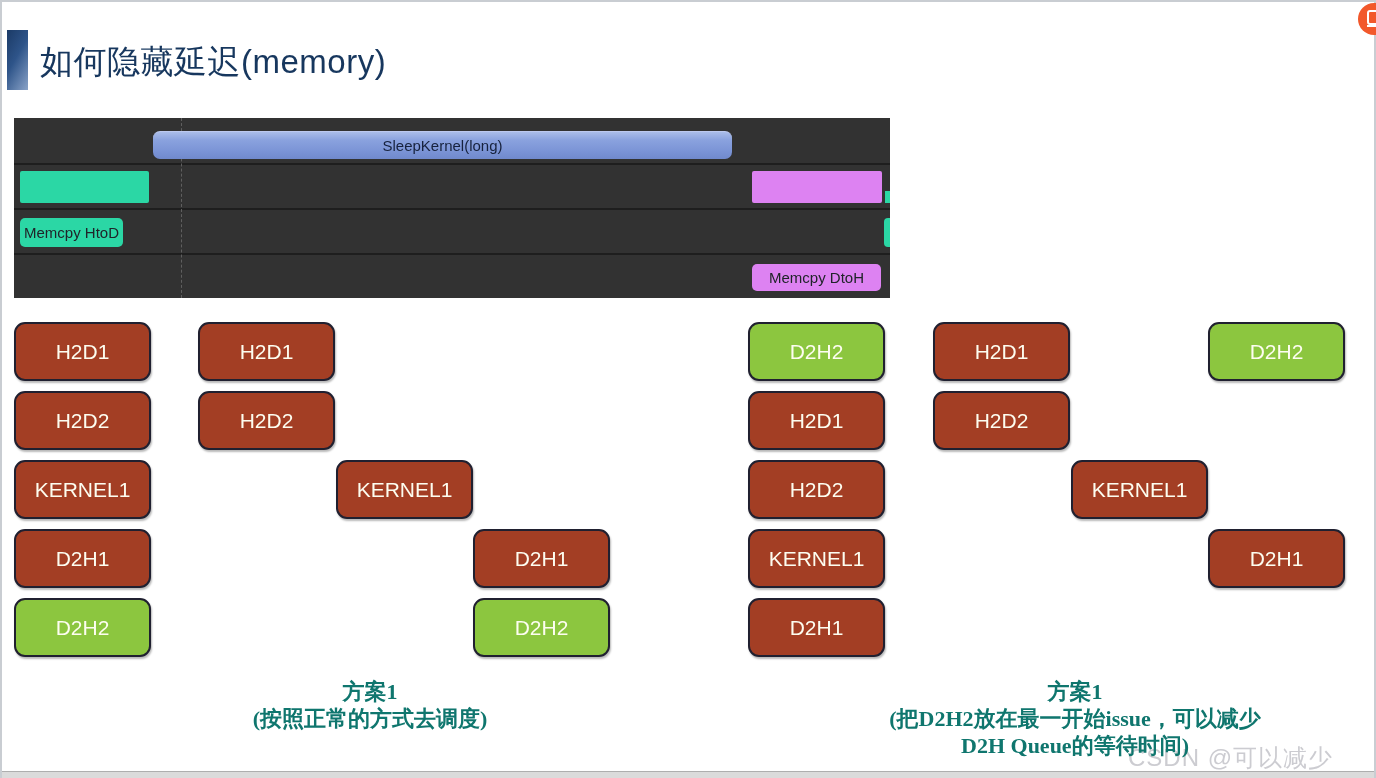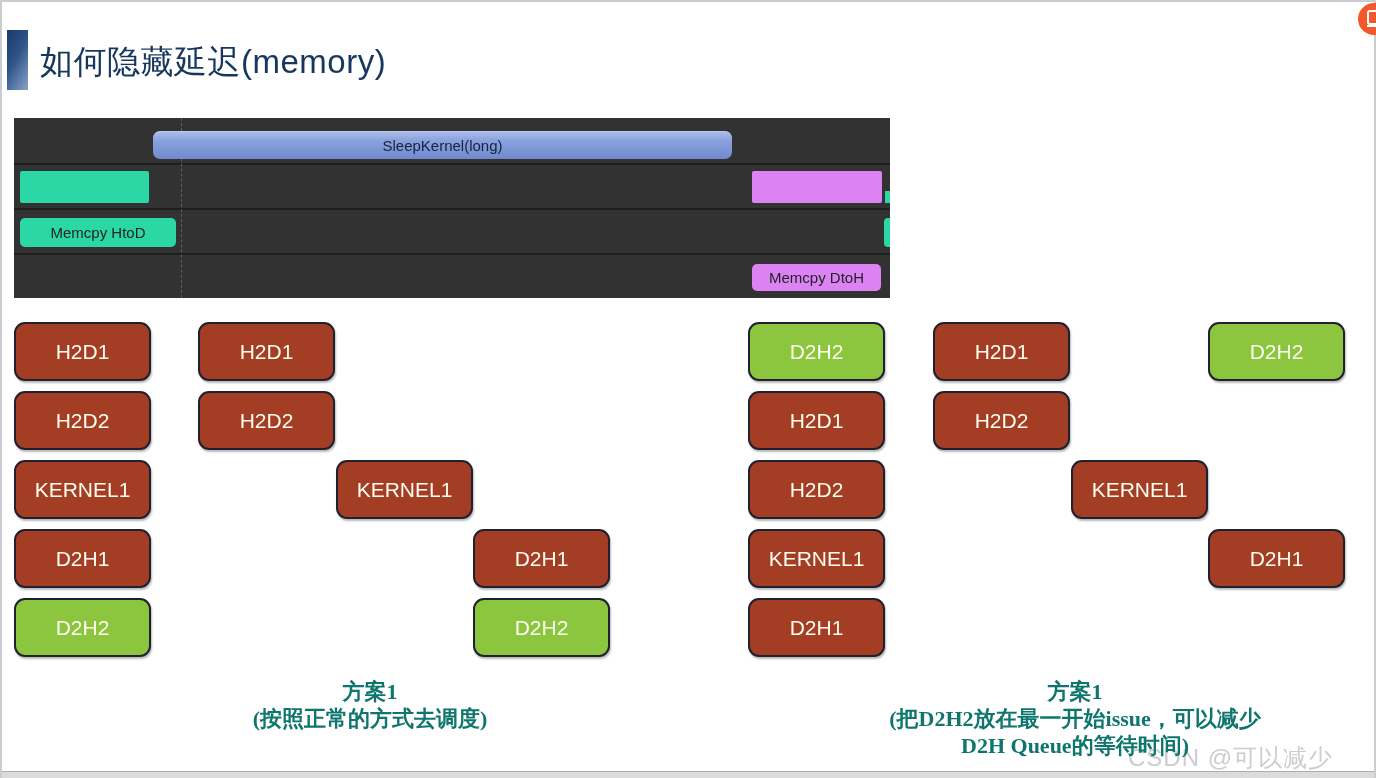--- a/index.html
+++ b/index.html
@@ -40,21 +40,21 @@
     color:#17223d; font-size:15px; }
   #htod-bar { position:absolute; left:6px; top:53px; width:129px; height:32px;
     background:#2BD7A5; border-radius:2px; }
   #dtoh-bar { position:absolute; left:738px; top:53px; width:130px; height:32px;
     background:#DD82F2; border-radius:2px; }
   #htod-sliver-1 { position:absolute; left:871px; top:73px; width:5px; height:12px; background:#2BD7A5; }
   #htod-sliver-2 { position:absolute; left:870px; top:100px; width:6px; height:29px;
     background:#2BD7A5; border-radius:4px 0 0 4px; }
   .tl-label { position:absolute; height:29px; display:flex; align-items:center; justify-content:center;
     font-size:15px; color:#20242a; border-radius:5px; }
-  #htod-label { left:6px; top:100px; width:156px; background:#2BD7A5; }
+  #htod-label { left:6px; top:100px; width:103px; background:#2BD7A5; }
   #dtoh-label { left:738px; top:146px; width:129px; height:27px; background:#DD82F2; }
 
   
   #queue-legend { position:absolute; left:920px; top:119px; font-size:22.5px; color:#0d0d0d;
     line-height:29px; white-space:nowrap; }
 
   
   .diagram { position:absolute; top:322px; }
   #diagram-left  { left:14px;  width:600px; height:336px; }
   #diagram-right { left:748px; width:600px; height:336px; }

